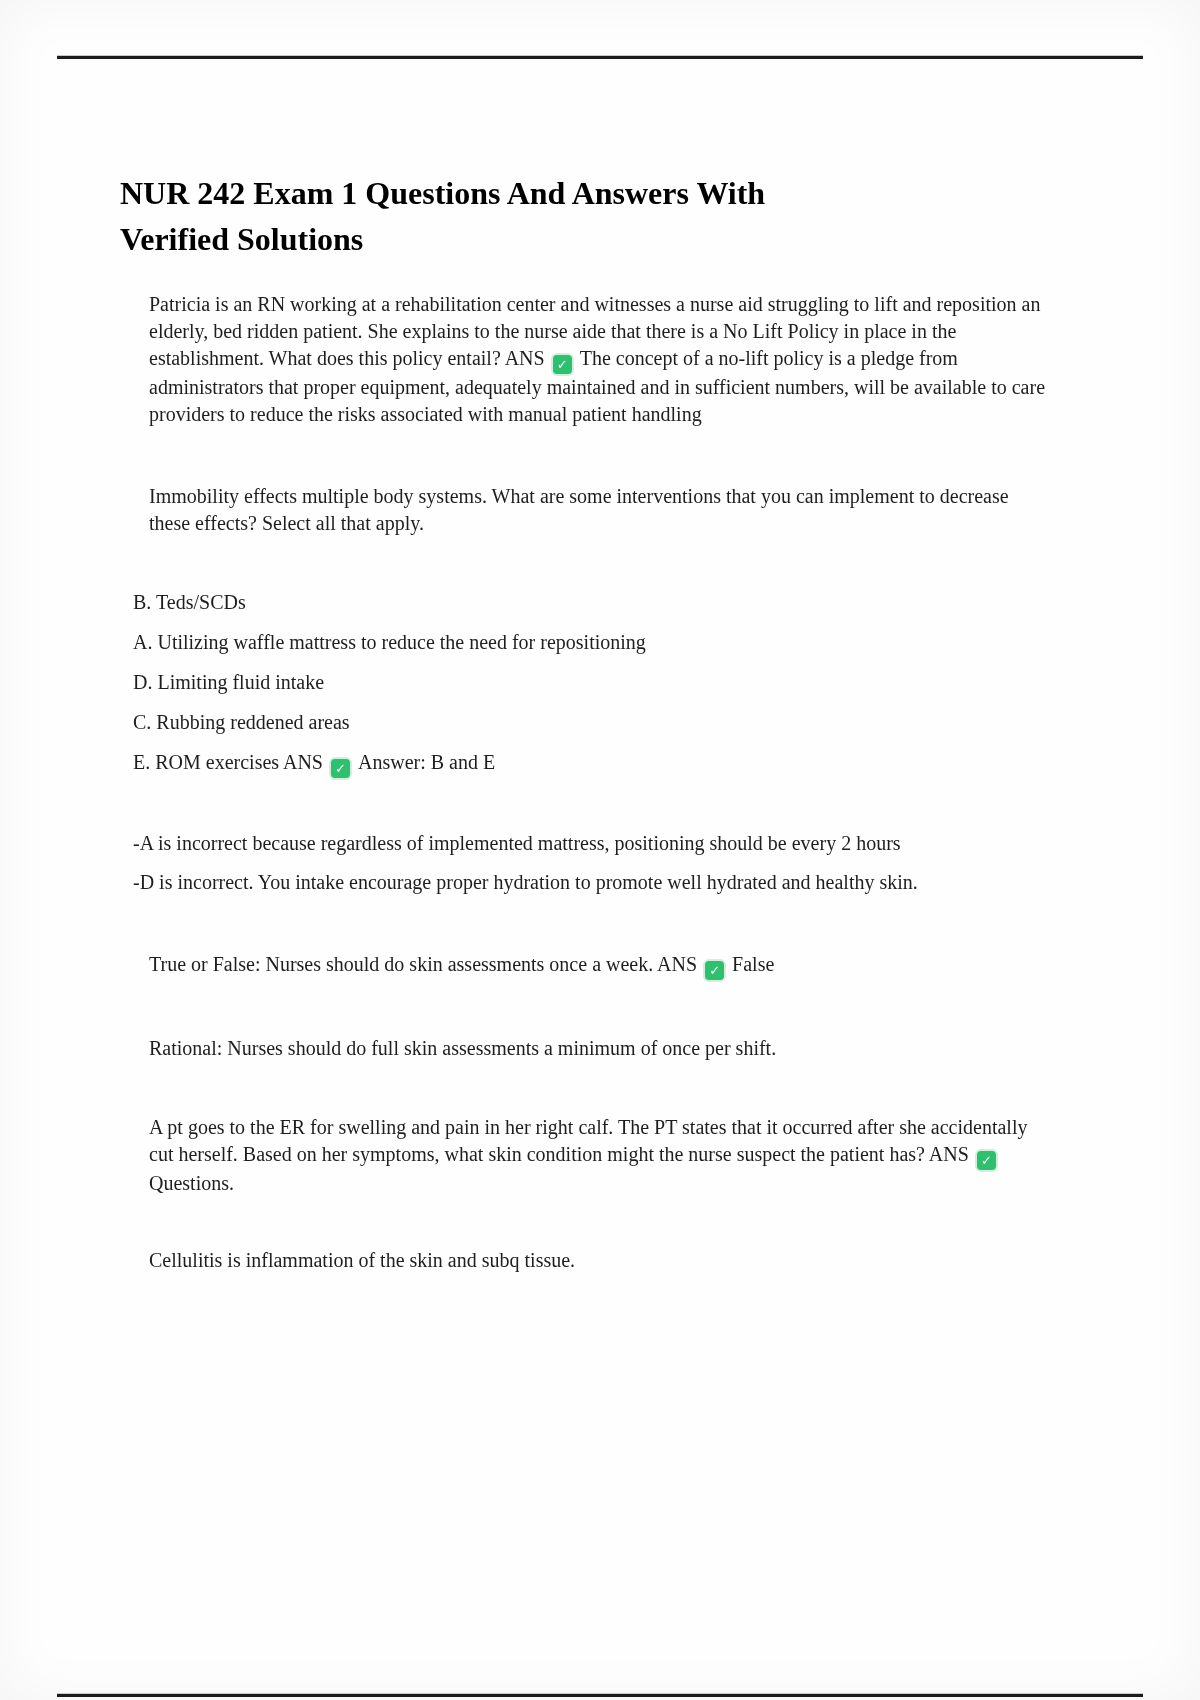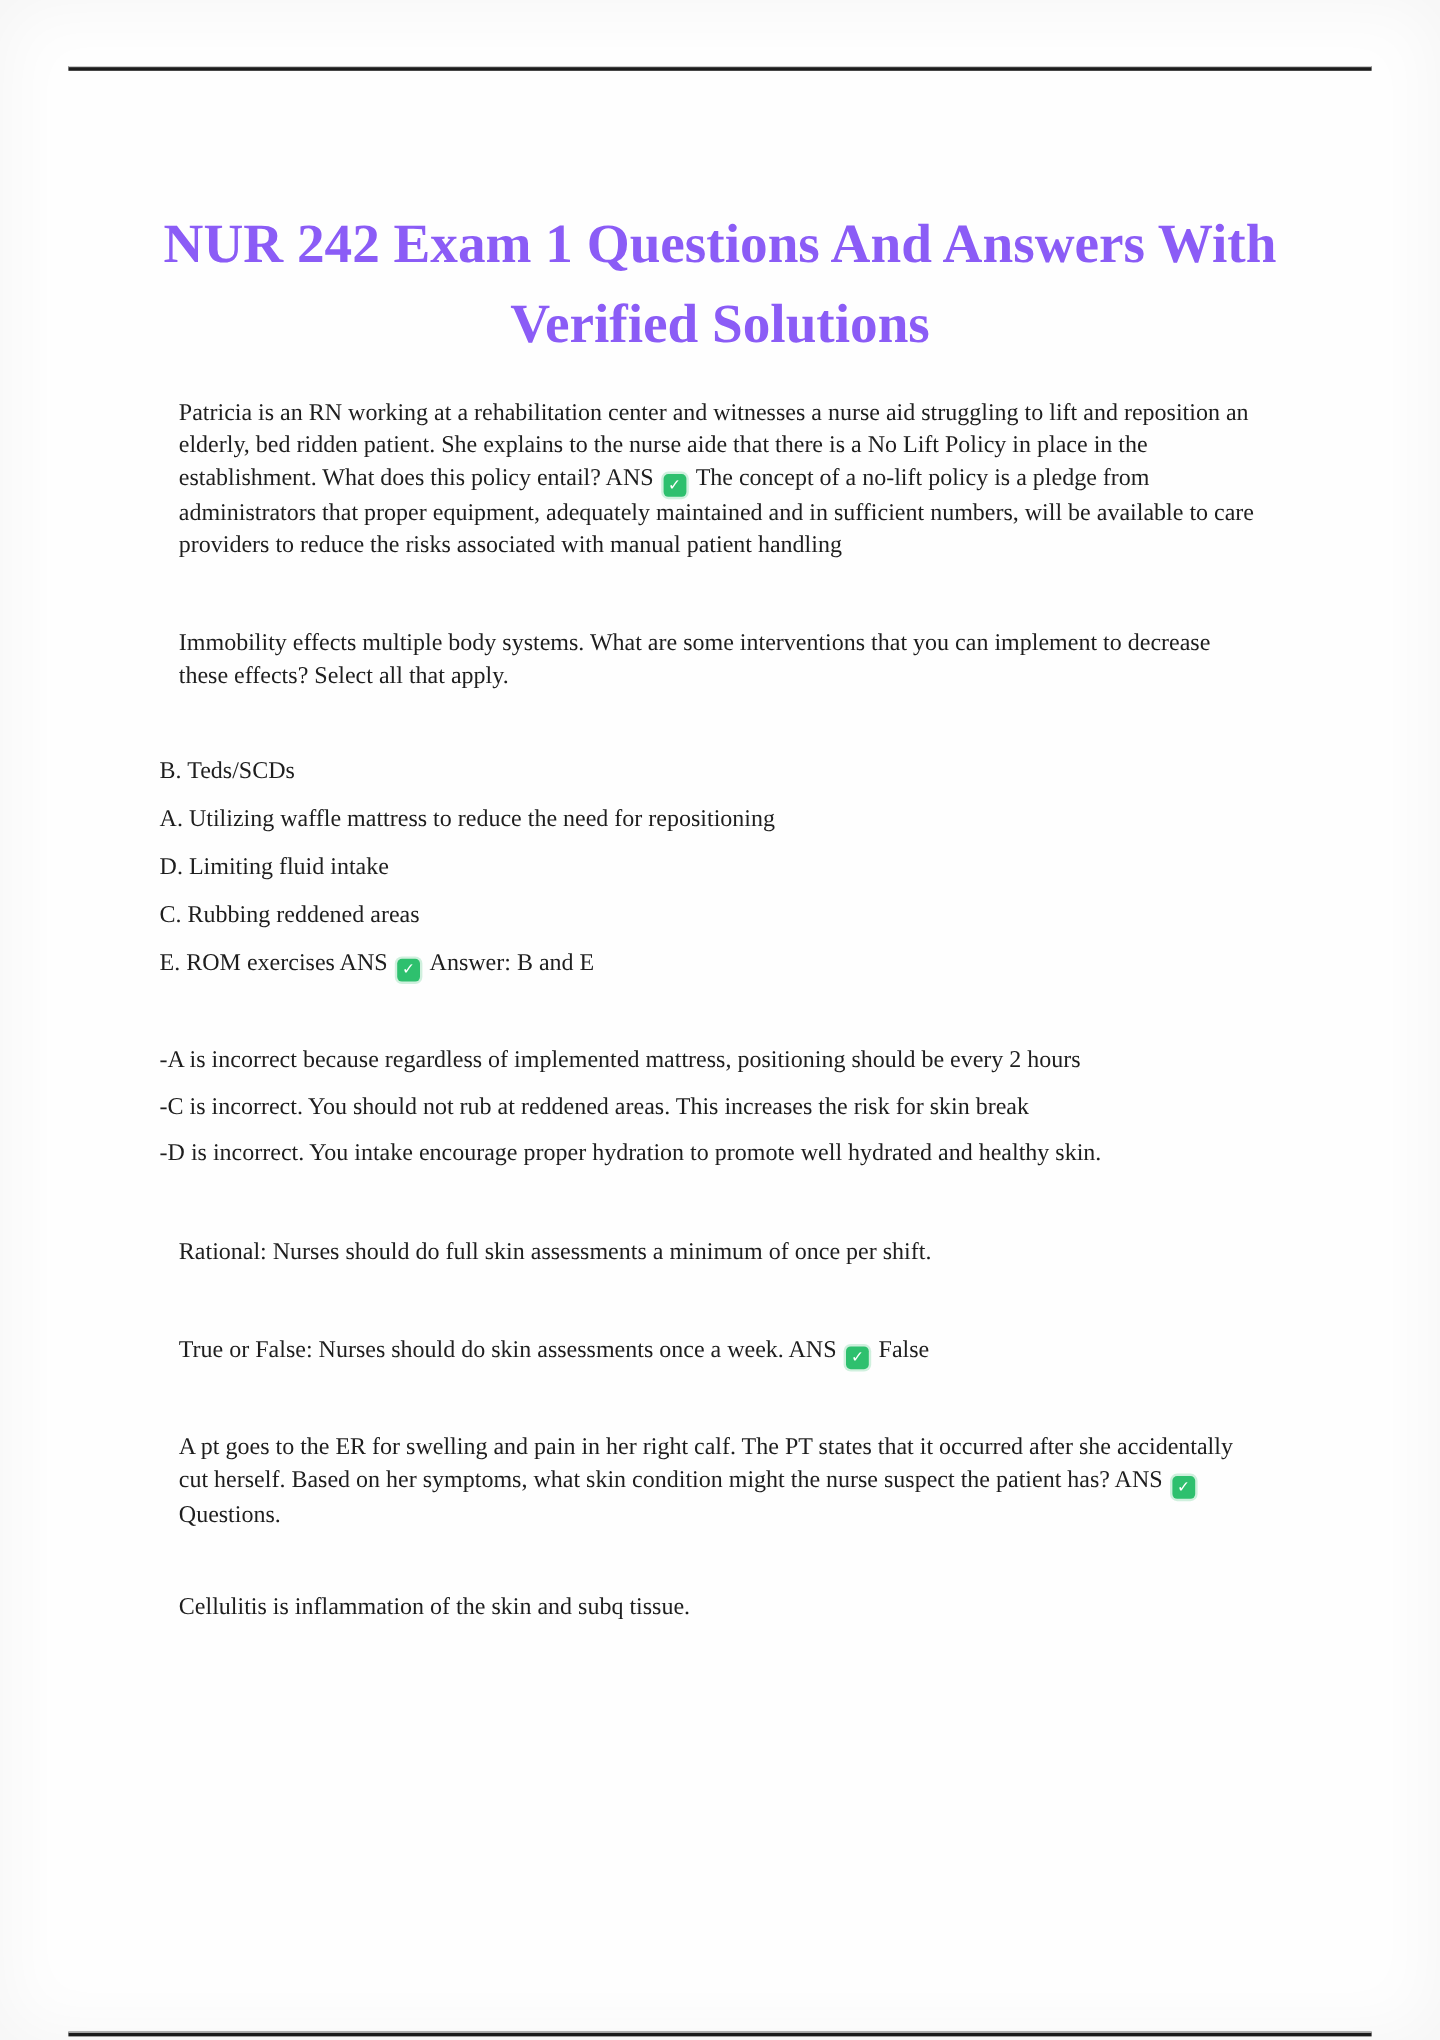--- a/index.html
+++ b/index.html
@@ -19,25 +19,25 @@
     left: 57px;
     right: 57px;
     height: 3px;
     background: #1c1c1c;
     border-top: 1px solid #c9c9c9;
   }
   .rule-top { top: 55px; }
   .rule-bottom { bottom: 3px; }
   .doc-title {
     margin: 170px 120px 0;
-    text-align: center;
-    font-size: 46px;
+    text-align: left;
+    font-size: 32px;
     line-height: 1.45;
     font-weight: bold;
-    color: #8b5cf6;
+    color: #000000;
   }
   .doc-title .t-line { display: block; }
   .body-col {
     margin: 0 133px;
     font-size: 20px;
     line-height: 27px;
   }
   .para { margin: 16px; }
   .q1-para       { margin-top: 28px; }
   .q2-para       { margin-top: 55px; }
@@ -89,27 +89,26 @@
     <div class="options-group">
       <p class="para option-item">B. Teds/SCDs</p>
       <p class="para option-item">A. Utilizing waffle mattress to reduce the need for repositioning</p>
       <p class="para option-item">D. Limiting fluid intake</p>
       <p class="para option-item">C. Rubbing reddened areas</p>
       <p class="para option-item last"><span>E. ROM exercises ANS</span><span class="ans-check">✓</span><span>Answer: B and E</span></p>
     </div>
 
     <div class="rational1">
       <p class="para rational-line">-A is incorrect because regardless of implemented mattress, positioning should be every 2 hours</p>
-      <p class="para rational-line">-C is incorrect. You should not rub at reddened areas. This increases the risk for skin break</p>
       <p class="para rational-line">-D is incorrect. You intake encourage proper hydration to promote well hydrated and healthy skin.</p>
     </div>
 
+    <p class="para tf-para"><span>True or False: Nurses should do skin assessments once a week. ANS</span><span class="ans-check">✓</span><span>False</span></p>
+
     <p class="para rational2">Rational: Nurses should do full skin assessments a minimum of once per shift.</p>
-
-    <p class="para tf-para"><span>True or False: Nurses should do skin assessments once a week. ANS</span><span class="ans-check">✓</span><span>False</span></p>
 
     <p class="para q3-para"><span>A pt goes to the ER for swelling and pain in her right calf. The PT states that it occurred after she accidentally cut herself. Based on her symptoms, what skin condition might the nurse suspect the patient has? ANS</span><span class="ans-check">✓</span><span>Questions.</span></p>
 
     <p class="para note-para">Cellulitis is inflammation of the skin and subq tissue.</p>
 
   </div>
 
   <div class="rule rule-bottom"></div>
 
 </div>

